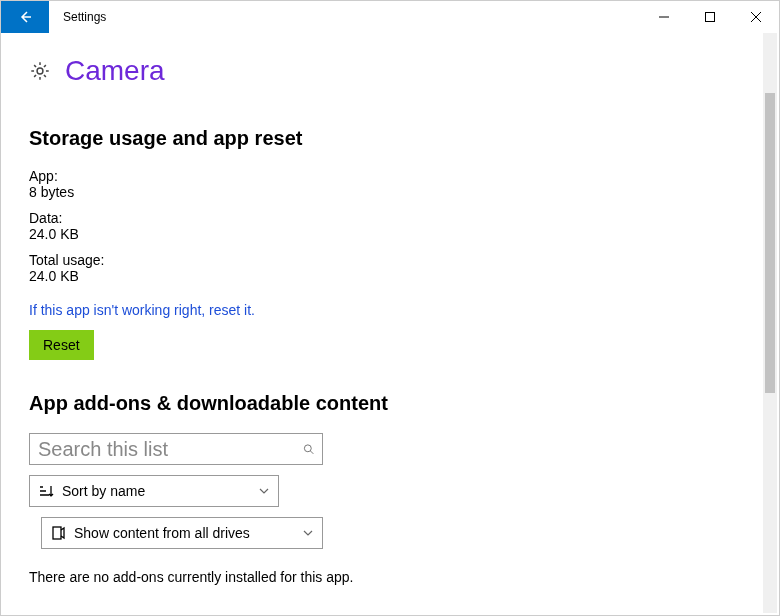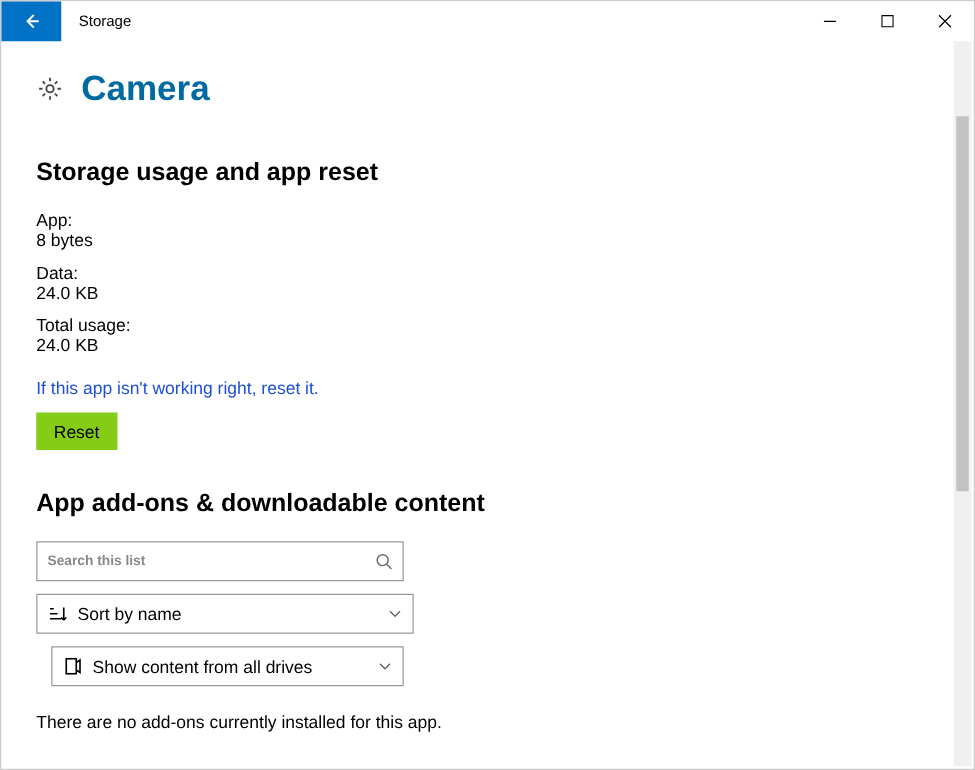--- a/index.html
+++ b/index.html
@@ -85,22 +85,22 @@
       gap: 14px;
       margin-bottom: 40px;
     }
     .gear {
       width: 22px;
       height: 22px;
       color: #444;
     }
     .page-title {
       font-size: 28px;
-      font-weight: 700;
-      color: #0369a1;
+      font-weight: 400;
+      color: #6d28d9;
     }
     .section-h {
       font-size: 20px;
       font-weight: 700;
       margin-bottom: 18px;
       color: #000;
     }
     .kv {
       display: flex;
       font-size: 14px;
@@ -132,33 +132,32 @@
       border: 1px solid #999;
       display: flex;
       align-items: center;
       padding: 0 8px;
       margin-bottom: 10px;
     }
     .search-box input {
       flex: 1;
       border: none;
       outline: none;
-      font-size: 11px;
+      font-size: 20px;
       color: #ef4444;
       background: transparent;
-      font-weight: bold;
     }
     .search-box input::placeholder { color: #888; }
     .search-box .sicon {
       width: 14px;
       height: 14px;
       color: #666;
     }
     .combo {
-      width: 302px;
+      width: 250px;
       height: 32px;
       border: 1px solid #999;
       display: flex;
       align-items: center;
       padding: 0 8px;
       margin-bottom: 10px;
       cursor: pointer;
       font-size: 14px;
     }
     .combo.indent { margin-left: 12px; width: 282px; }
@@ -183,21 +182,21 @@
   </style>
 </head>
 <body>
 
 <div class="titlebar">
   <div class="back-btn">
     <svg viewBox="0 0 16 16" fill="none" stroke="currentColor" stroke-width="1.5">
       <path d="M10 3 L5 8 L10 13 M5 8 H14"></path>
     </svg>
   </div>
-  <div class="titlebar-title">Storage</div>
+  <div class="titlebar-title">Settings</div>
   <div class="win-controls">
     <div class="win-btn">
       <svg viewBox="0 0 10 10" stroke="currentColor" stroke-width="1">
           <path d="M0 5 H10"></path>
         </svg>
     </div>
     <div class="win-btn">
       <svg viewBox="0 0 10 10" fill="none" stroke="currentColor" stroke-width="1">
           <rect x="0.5" y="0.5" width="9" height="9"></rect>
         </svg>

